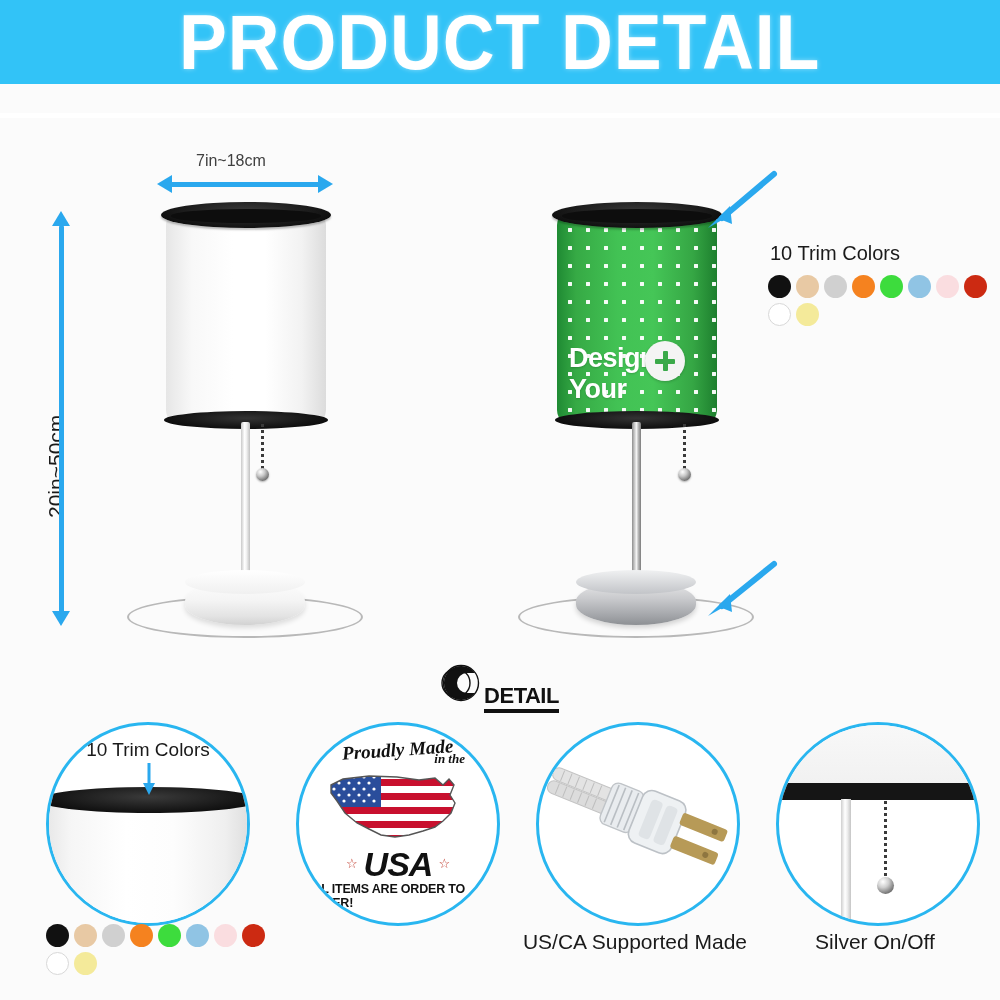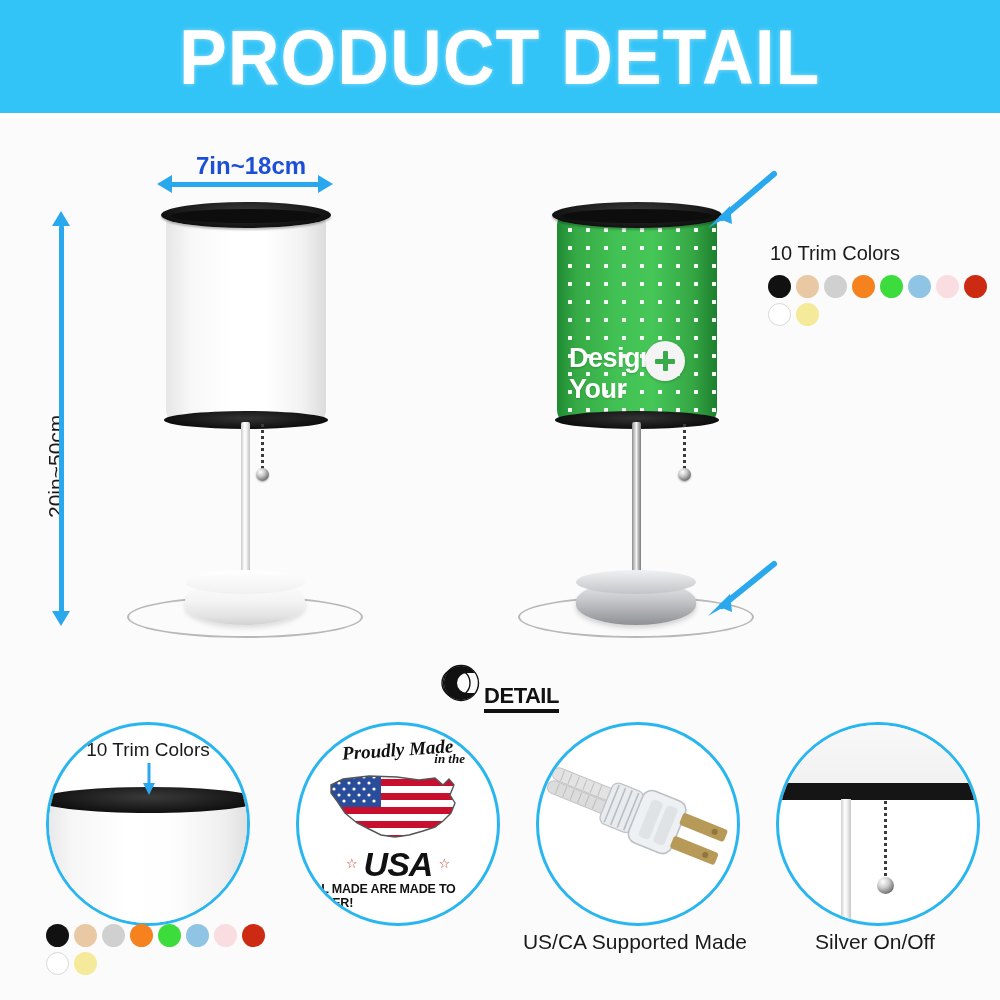--- a/index.html
+++ b/index.html
@@ -7,21 +7,21 @@
     width:1000px;height:1000px;
     background:#ffffff;
     font-family:"Liberation Sans", sans-serif;
     overflow:hidden;
     position:relative;
   }
   .page{position:relative;width:1000px;height:1000px;background:#fbfbfb;}
 
   
   .header{
-    position:absolute;left:0;top:0;width:1000px;height:113px;
+    position:absolute;left:0;top:0;width:1000px;height:84px;
     background:#32c3f7;
     display:flex;align-items:center;justify-content:center;
   }
   .header-title{
     color:#ffffff;
     font-family:"Liberation Sans", sans-serif;
     font-weight:bold;
     font-size:78px;
     letter-spacing:1px;
     transform:scaleX(0.92);
@@ -155,21 +155,21 @@
   .arrow-r{border-left:15px solid #2aa8ee;}
   .dim-line-v{
     position:absolute;width:5px;background:#2aa8ee;border-radius:2px;
   }
   .arrow-u,.arrow-d{
     position:absolute;width:0;height:0;border-left:9px solid transparent;border-right:9px solid transparent;
   }
   .arrow-u{border-bottom:15px solid #2aa8ee;}
   .arrow-d{border-top:15px solid #2aa8ee;}
   .dim-label-h{
-    position:absolute;font-size:24px;color:#1d4ed8;white-space:nowrap;font-weight:bold;
+    position:absolute;font-size:16px;color:#404040;white-space:nowrap;
   }
   .dim-label-v{
     position:absolute;font-size:21px;color:#1a1a1a;white-space:nowrap;
     transform:rotate(-90deg);transform-origin:left top;
   }
 
   
   .trim-colors{
     position:absolute;left:768px;top:124px;width:232px;
   }
@@ -500,21 +500,21 @@
               <path d="M8,20 L20,14 L46,11 L74,12 L96,15 L112,13 L120,20 L126,14 L131,20 L127,30
                        L132,38 L128,48 L120,56 L112,62 L100,66 L86,70 L72,72 L58,70 L46,64
                        L34,58 L22,48 L14,36 L8,28 Z" fill="none" stroke="#555" stroke-width="1.4"></path>
             </svg>
           </div>
           <div class="usa-word">
             <span class="usa-star">☆</span>
             <span class="usa-text">USA</span>
             <span class="usa-star">☆</span>
           </div>
-          <div class="usa-sub">ALL MADE ARE MADE TO ORDER!</div>
+          <div class="usa-sub">ALL ITEMS ARE ORDER TO ORDER!</div>
         </div>
       </div>
     </div>
 
     <div class="feature" style="left:510px;top:0;">
       <div class="circle" style="left:26px;top:4px;">
         <div class="plug-wrap">
           <svg width="200" height="150" viewBox="0 0 200 150">
             <g transform="rotate(22 100 75)">
               <rect x="2" y="52" width="78" height="13" rx="6" fill="#e3e3e3" stroke="#c4c4c4" stroke-width="1"></rect>

